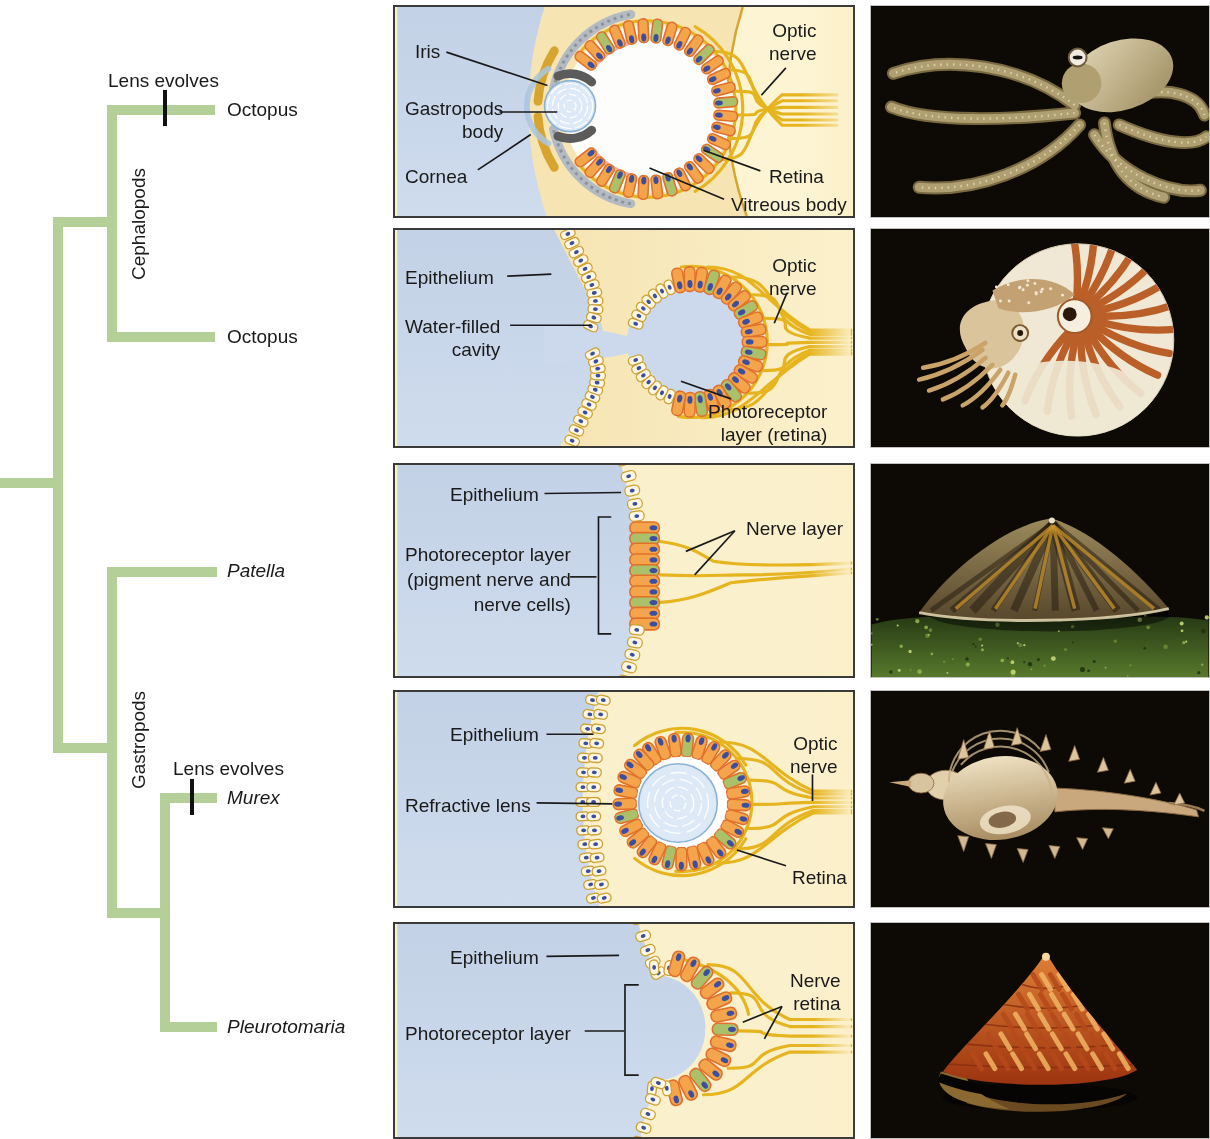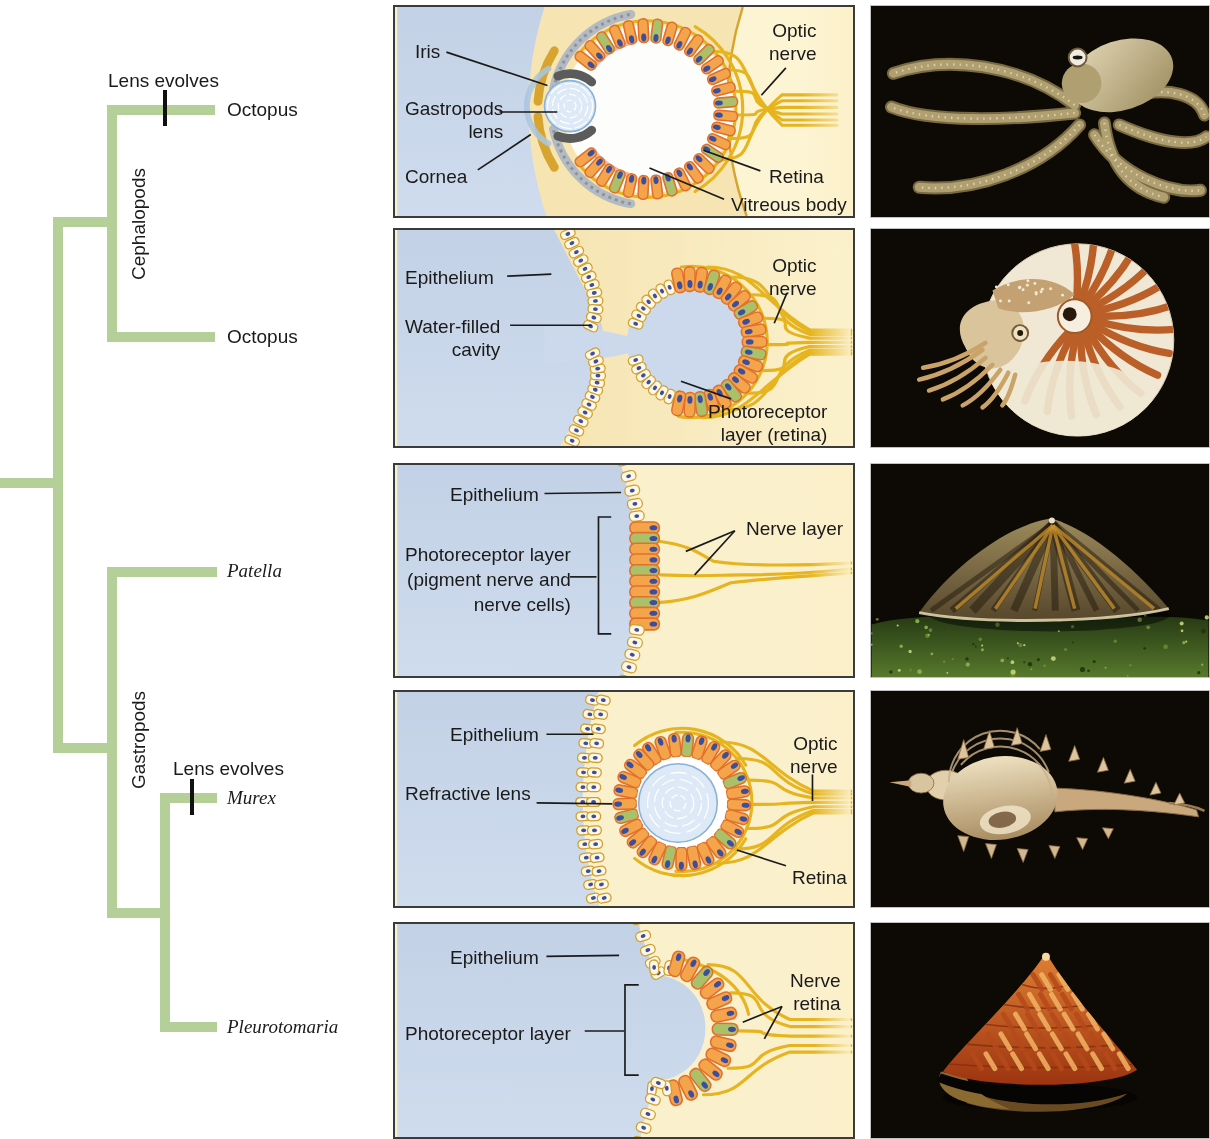--- a/index.html
+++ b/index.html
@@ -2,21 +2,21 @@
 <html style="--branch-green: #b4cf97; --panel-border: #3b3b3b; --bg-blue-top: #c3d1e6; --bg-blue-bottom: #cfdcee; --bg-cream: #fbf0c8; --tissue-cream: #f6e4b2; --tissue-line: #d7a52f; --cell-orange: #f4a44a; --cell-green: #abc169; --cell-border: #e0702c; --epi-fill: #fdf7e3; --epi-border: #cfa02f; --nucleus-blue: #3d4e9e; --nerve-gold: #e6b41e; --lens-fill: #dde9f6; --lens-border: #8ab2d6; --iris-gray: #5b5b5b; --sclera-gray: #b3bac2; --photo-bg: #0d0a06;"><head>
 <meta charset="utf-8">
 <style>
   html,body{margin:0;padding:0;background:#fff;}
   .stage{position:relative;width:1210px;height:1139px;background:#fff;
          font-family:"Liberation Sans","DejaVu Sans",sans-serif;color:#1a1a1a;overflow:hidden;}
   
   .br{position:absolute;background:var(--branch-green,#b4cf97);}
   .tick{position:absolute;width:4px;background:#111;}
   .tlab{position:absolute;font-size:19px;line-height:22px;white-space:nowrap;}
-  .tlab.it{font-style:italic;font-family:Liberation Serif, serif;}
+  .tlab.it{font-style:italic;}
   .vert{transform:translate(-50%,-50%) rotate(-90deg);transform-origin:center;}
   
   .panel{position:absolute;left:393px;width:462px;border:2px solid #3b3b3b;box-sizing:border-box;background:#fbf0c8;}
   .panel svg{position:absolute;left:0;top:0;width:100%;height:100%;display:block;}
   .lbl{position:absolute;font-size:19px;line-height:23px;white-space:nowrap;z-index:3;text-align:right;}
   .leader{stroke:#1a1a1a;stroke-width:1.7;fill:none;}
   .cellO{fill:var(--cell-orange,#f4a44a);stroke:var(--cell-border,#e0702c);stroke-width:1.6;}
   .cellG{fill:var(--cell-green,#abc169);stroke:var(--cell-border,#e0702c);stroke-width:1.6;}
   .cellE{fill:var(--epi-fill,#fdf7e3);stroke:var(--epi-border,#cfa02f);stroke-width:1.3;}
   .nuc{fill:var(--nucleus-blue,#3d4e9e);}
@@ -228,21 +228,21 @@
       <path class="leader" d="M50,46 L153,80"></path>
       <path class="leader" d="M104,107 L163,107"></path>
       <path class="leader" d="M82,166 L136,130"></path>
       <path class="leader" d="M396,62 L371,90"></path>
       <path class="leader" d="M370,167 L312,146"></path>
       <path class="leader" d="M333,196 L257,164"></path>
     </svg>
     <div class="lbl" style="left:20px;top:33px">Iris</div>
     <div class="lbl" style="left:10px;top:90px">
       <div>Gastropods</div>
-        <div>lens</div>
+        <div>body</div>
     </div>
     <div class="lbl" style="left:10px;top:158px">Cornea</div>
     <div class="lbl" style="left:374px;top:12px">
       <div>Optic</div>
         <div>nerve</div>
     </div>
     <div class="lbl" style="left:374px;top:158px">Retina</div>
     <div class="lbl" style="left:336px;top:186px">Vitreous body</div>
   </div>
 
@@ -952,21 +952,21 @@
         <circle cx="286" cy="113" r="24" stroke-dasharray="14 5"></circle>
         <circle cx="286" cy="113" r="31" stroke-dasharray="17 6"></circle>
       </g>
       <rect x="424" y="0" width="38" height="218" fill="url(#p4fade)"></rect>
       <path class="leader" d="M152,43 L200,43"></path>
       <path class="leader" d="M142,113 L219,114"></path>
       <path class="leader" d="M423,84 L423,111"></path>
       <path class="leader" d="M396,177 L346,161"></path>
     </svg>
     <div class="lbl" style="left:55px;top:31px">Epithelium</div>
-    <div class="lbl" style="left:10px;top:90px">Refractive lens</div>
+    <div class="lbl" style="left:10px;top:102px">Refractive lens</div>
     <div class="lbl" style="left:395px;top:40px">
       <div>Optic</div>
         <div>nerve</div>
     </div>
     <div class="lbl" style="left:397px;top:174px">Retina</div>
   </div>
 
   <div class="panel" style="top:922px;height:217px">
     <svg viewBox="0 0 462 217">
       <defs>

